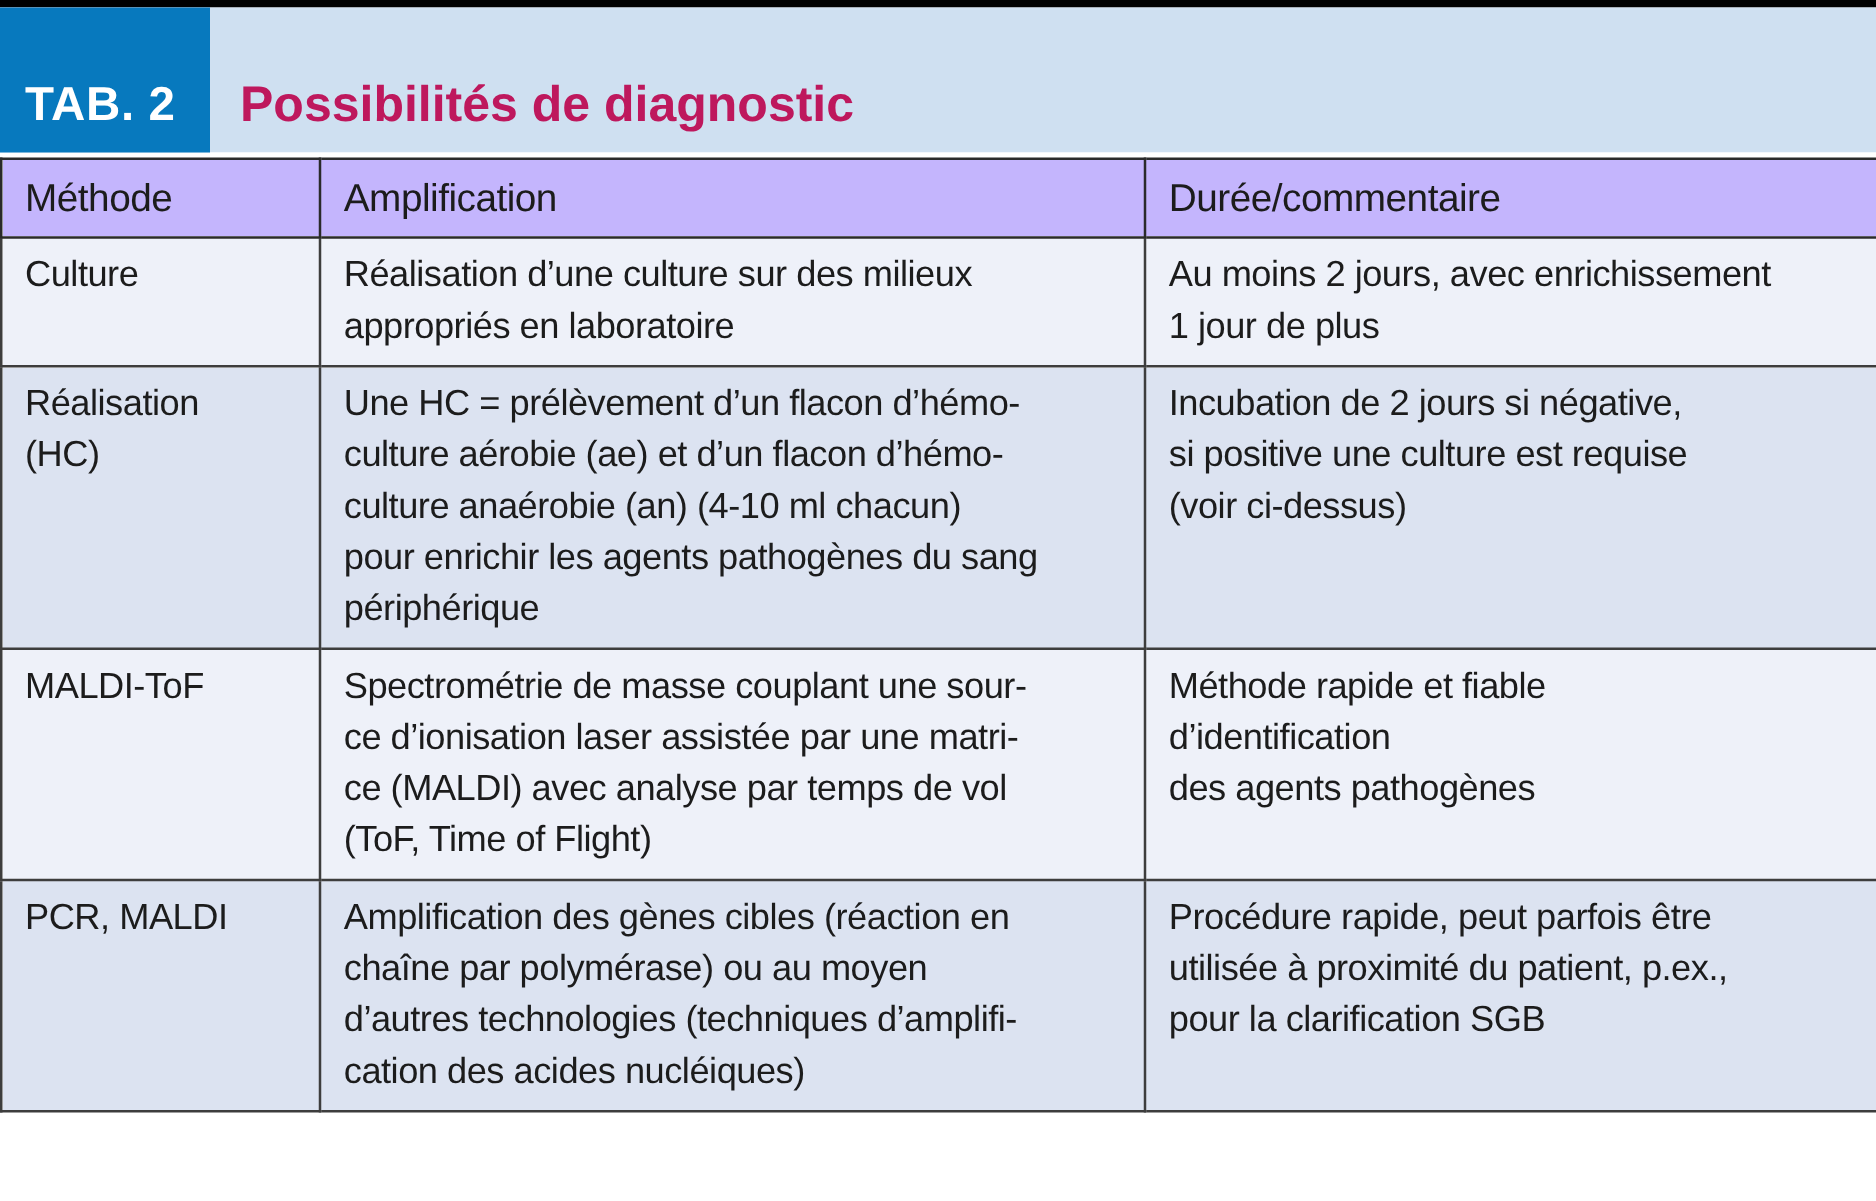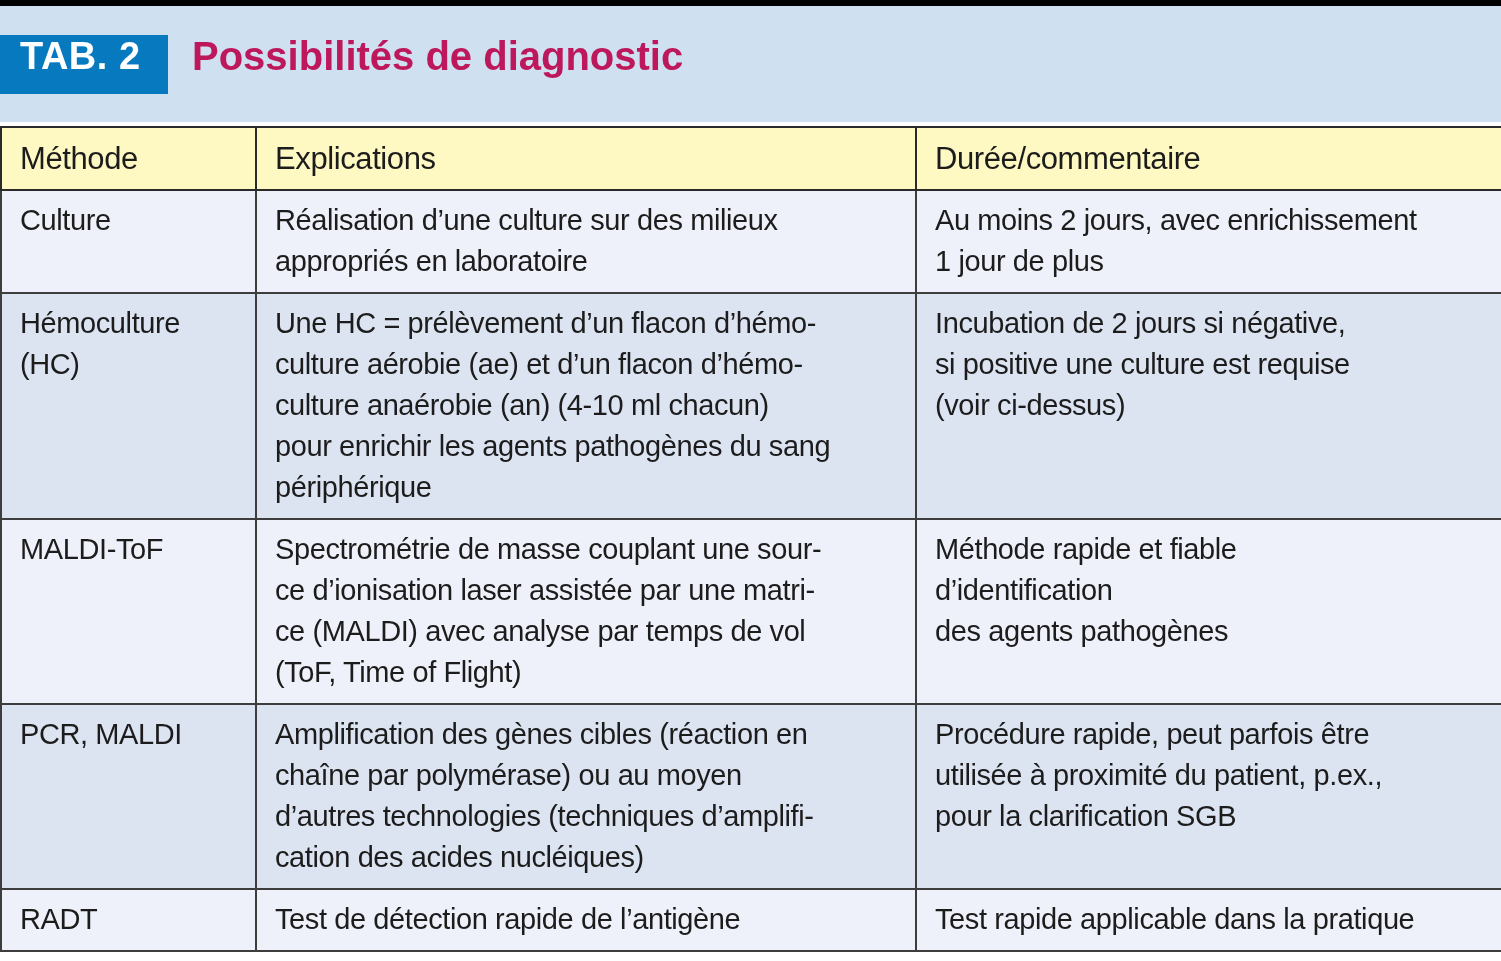--- a/index.html
+++ b/index.html
@@ -14,21 +14,20 @@
   }
   .top-bar {
     width: 100%;
     height: 6px;
     background: #000000;
   }
   .header-band {
     display: flex;
     height: 116px;
     background: #cfe0f1;
-    align-items: center;
   }
   .tab-box {
     width: 168px;
     flex: 0 0 168px;
     background: #0779be;
     color: #ffffff;
     display: flex;
     align-items: flex-end;
     padding: 0 0 16px 20px;
     font-size: 38px;
@@ -59,21 +58,21 @@
     font-weight: normal;
     color: #1c1c1c;
     font-size: 29px;
     line-height: 41px;
     letter-spacing: -0.4px;
     padding: 9px 12px 10px 18px;
     white-space: pre-line;
     overflow: hidden;
   }
   table.diag thead th {
-    background: #fef9c3;
+    background: #c4b5fd;
     font-size: 31px;
     padding: 10px 12px 10px 18px;
     border-color: #2a2a2a;
   }
   tr.row-light td { background: #eef1f9; }
   tr.row-dark  td { background: #dce3f1; }
 </style>
 </head>
 <body>
 
@@ -92,34 +91,34 @@
 
   <table class="diag">
     <colgroup>
       <col class="c1">
         <col class="c2">
         <col class="c3">
     </colgroup>
     <thead>
       <tr>
         <th>Méthode</th>
-        <th>Explications</th>
+        <th>Amplification</th>
         <th>Durée/commentaire</th>
       </tr>
     </thead>
     <tbody>
       <tr class="row-light">
         <td>Culture</td>
         <td>Réalisation d’une culture sur des milieux
 appropriés en laboratoire</td>
         <td>Au moins 2 jours, avec enrichissement
 1 jour de plus</td>
       </tr>
       <tr class="row-dark">
-        <td>Hémoculture
+        <td>Réalisation
 (HC)</td>
         <td>Une HC = prélèvement d’un flacon d’hémo-
 culture aérobie (ae) et d’un flacon d’hémo-
 culture anaérobie (an) (4-10 ml chacun)
 pour enrichir les agents pathogènes du sang
 périphérique</td>
         <td>Incubation de 2 jours si négative,
 si positive une culture est requise
 (voir ci-dessus)</td>
       </tr>
@@ -136,21 +135,16 @@
       <tr class="row-dark">
         <td>PCR, MALDI</td>
         <td>Amplification des gènes cibles (réaction en
 chaîne par polymérase) ou au moyen
 d’autres technologies (techniques d’amplifi-
 cation des acides nucléiques)</td>
         <td>Procédure rapide, peut parfois être
 utilisée à proximité du patient, p.ex.,
 pour la clarification SGB</td>
       </tr>
-      <tr class="row-light">
-        <td>RADT</td>
-        <td>Test de détection rapide de l’antigène</td>
-        <td>Test rapide applicable dans la pratique</td>
-      </tr>
     </tbody>
   </table>
 
 </div>
 
 </body></html>

